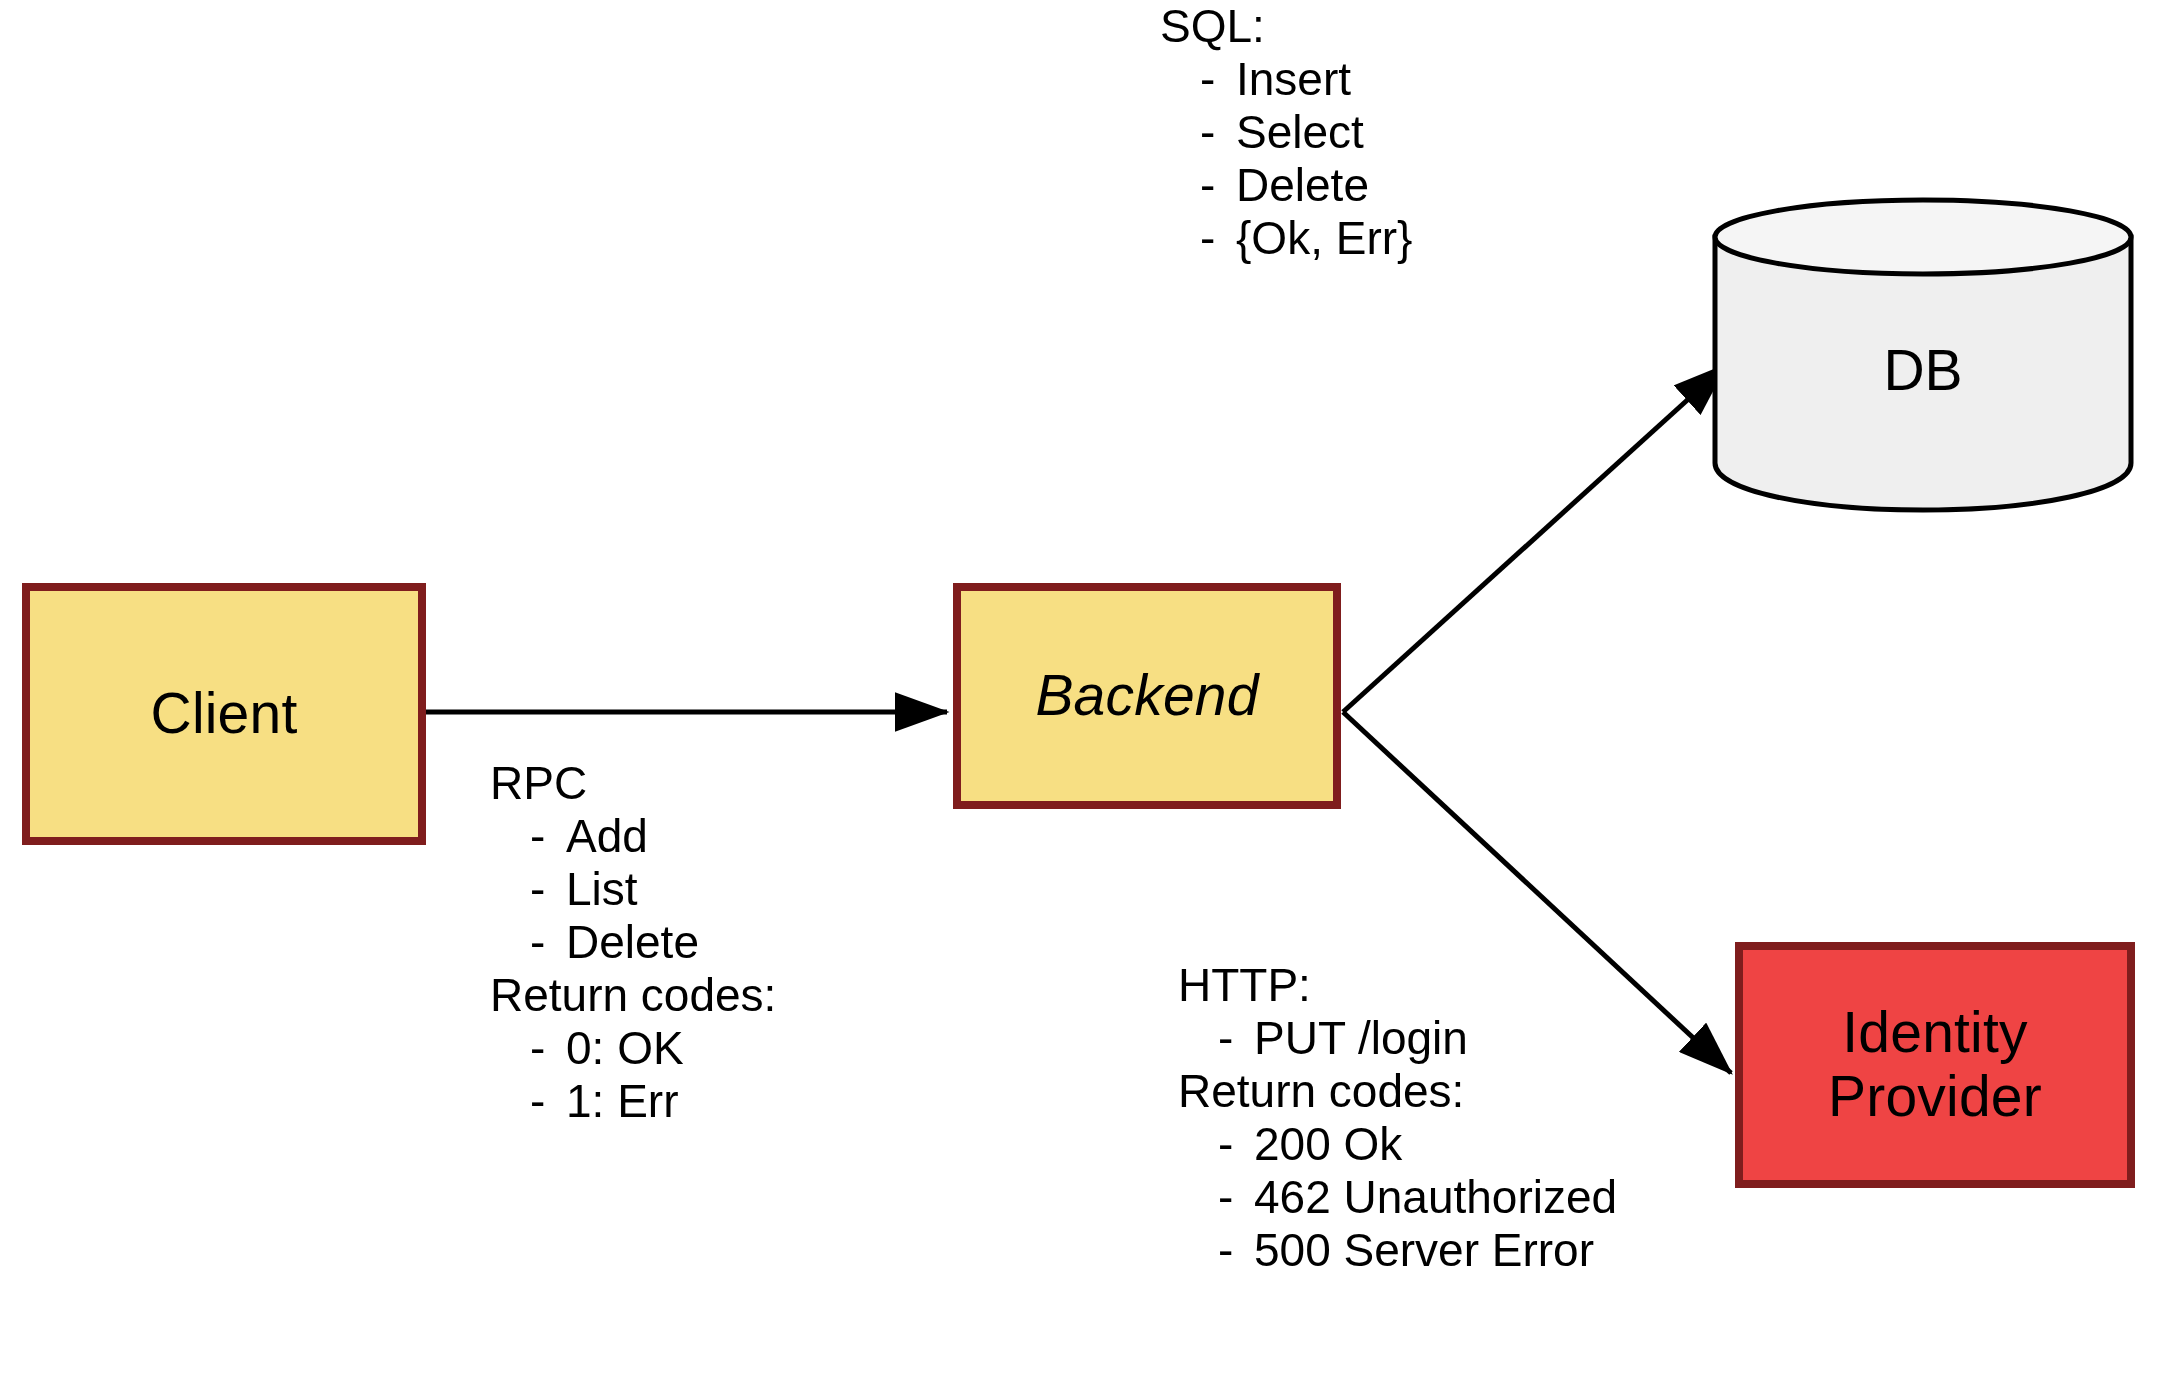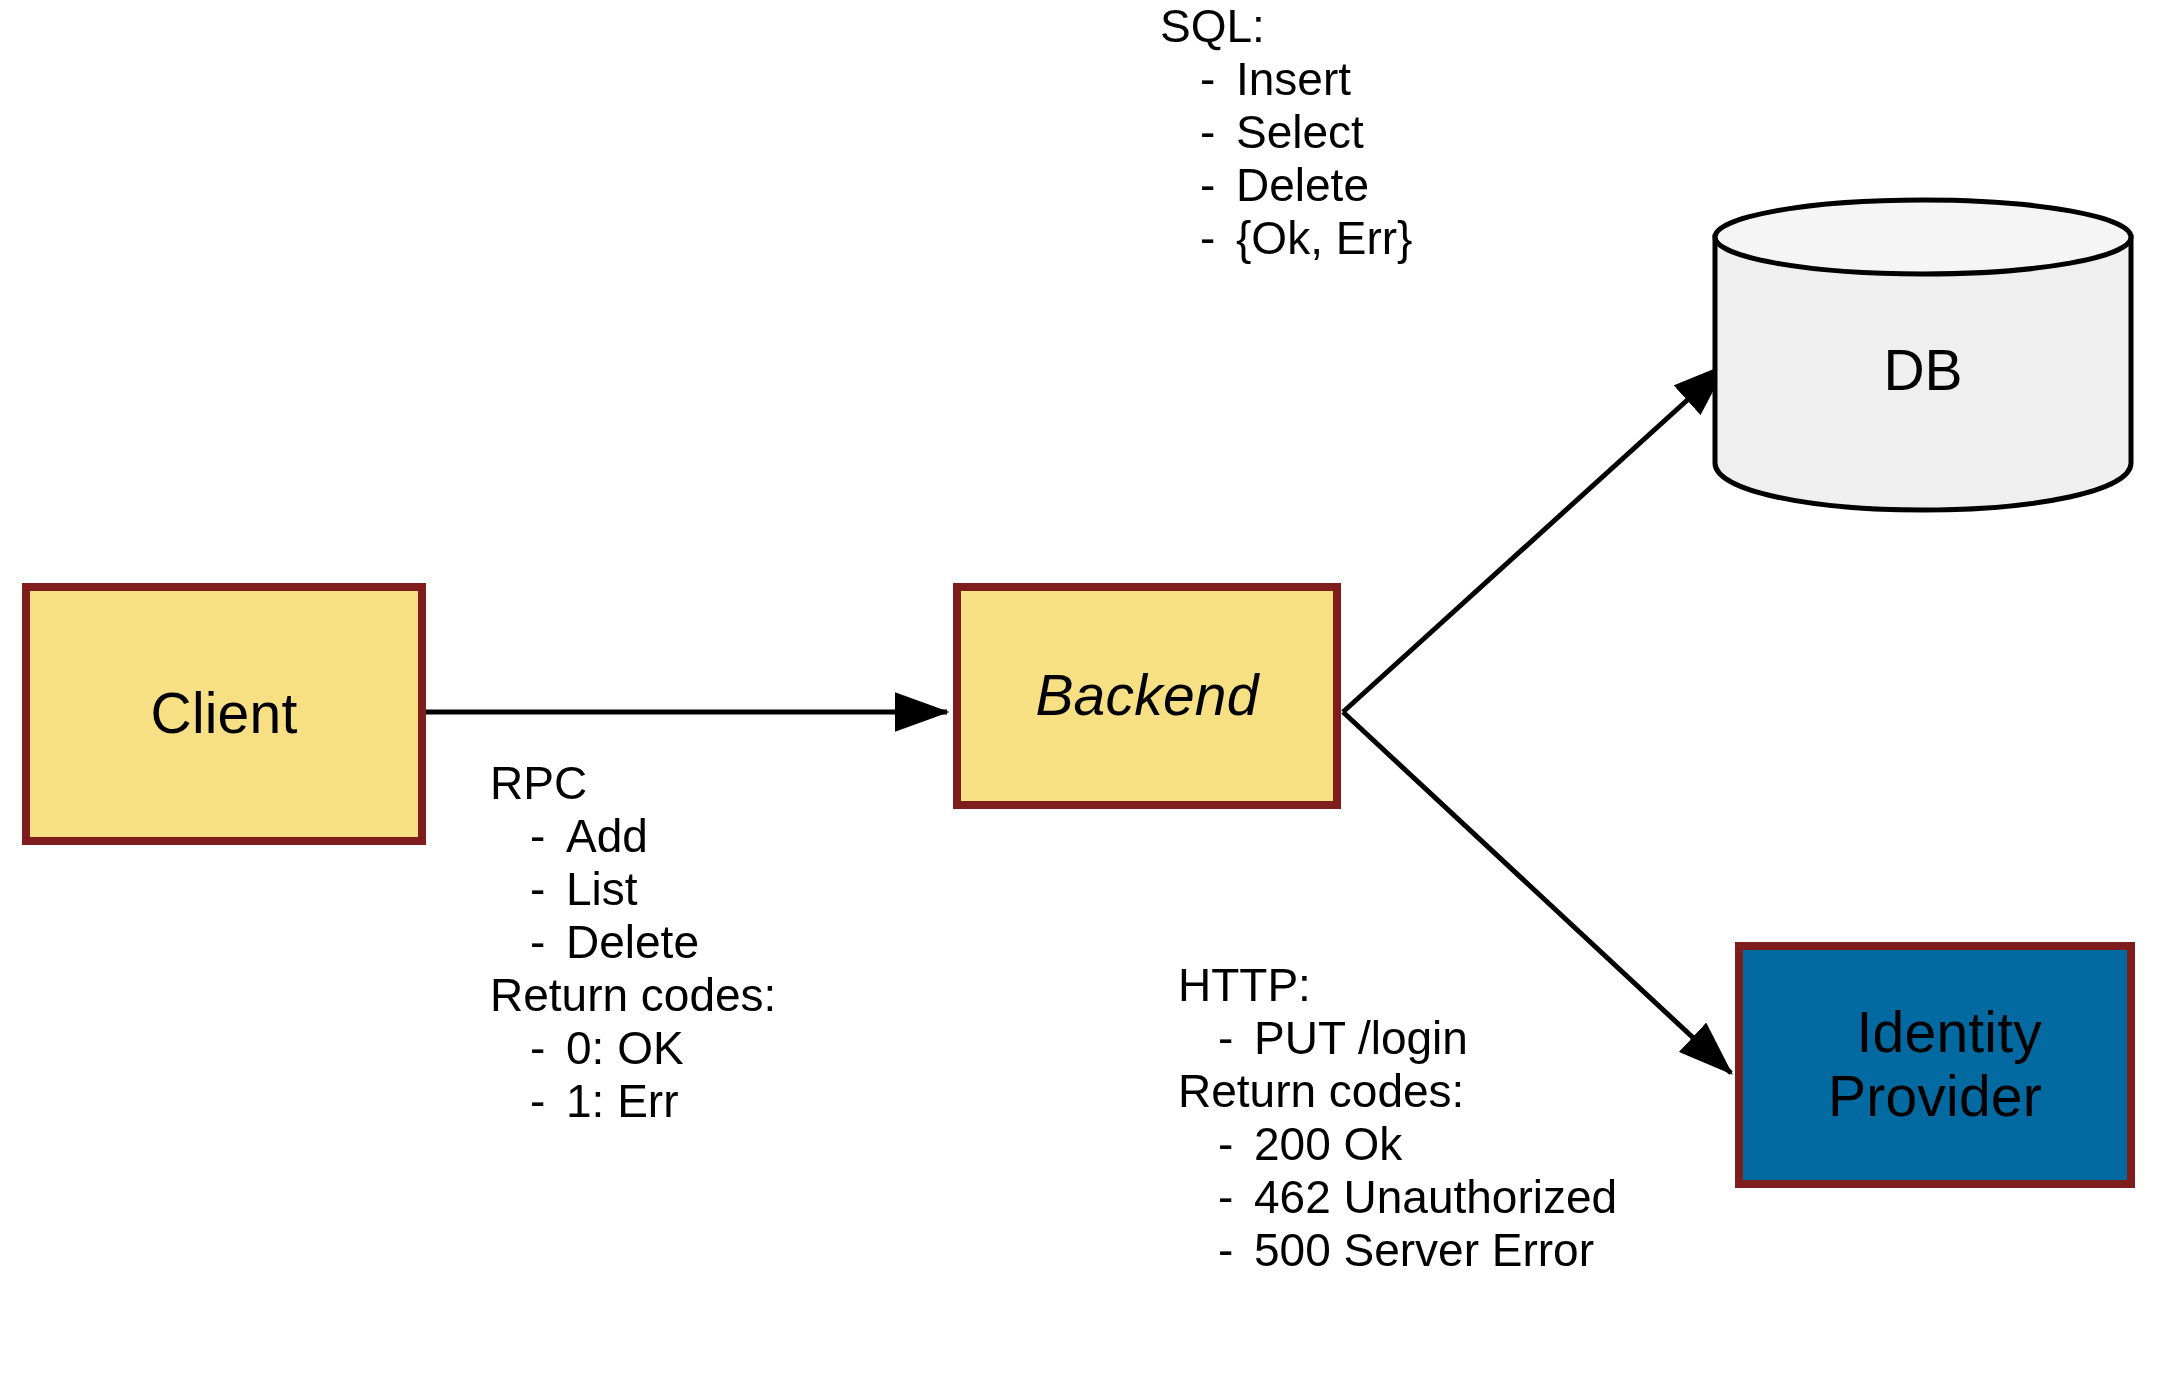--- a/index.html
+++ b/index.html
@@ -37,21 +37,21 @@
     justify-content: center;
     text-align: center;
     line-height: 1.12;
   }
   .node-label {
     font-size: 57px;
     font-weight: 400;
     letter-spacing: 0.2px;
   }
   .node.yellow { background: #F7DF83; }
-  .node.grey   { background: #0369a1; text-align: right; }
+  .node.grey   { background: #ef4444; }
 
   #node-client   { left: 22px;   top: 583px; width: 404px; height: 262px; }
   #node-backend  { left: 953px;  top: 583px; width: 388px; height: 226px; font-style: italic; }
   #node-idp      { left: 1735px; top: 942px; width: 400px; height: 246px; }
 
   
   #node-db {
     position: absolute;
     left: 1710px;
     top: 195px;

